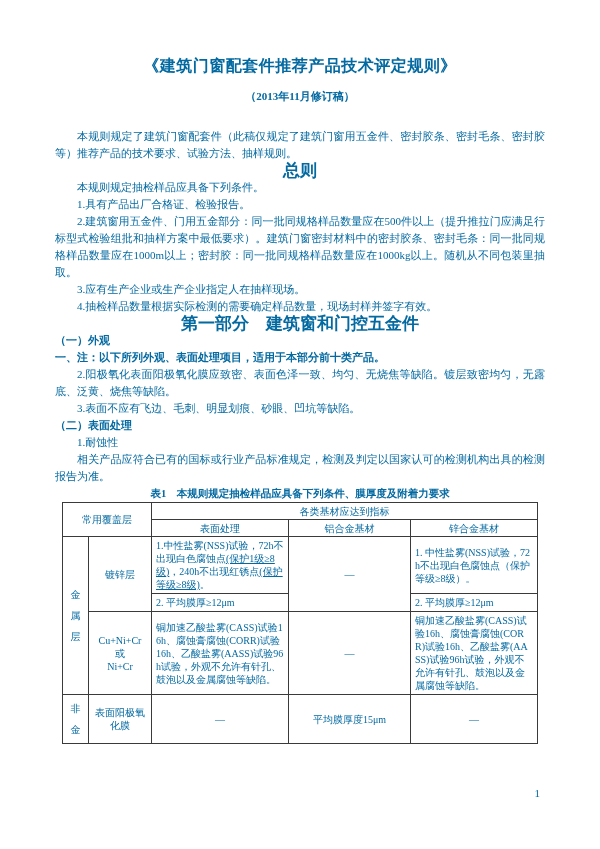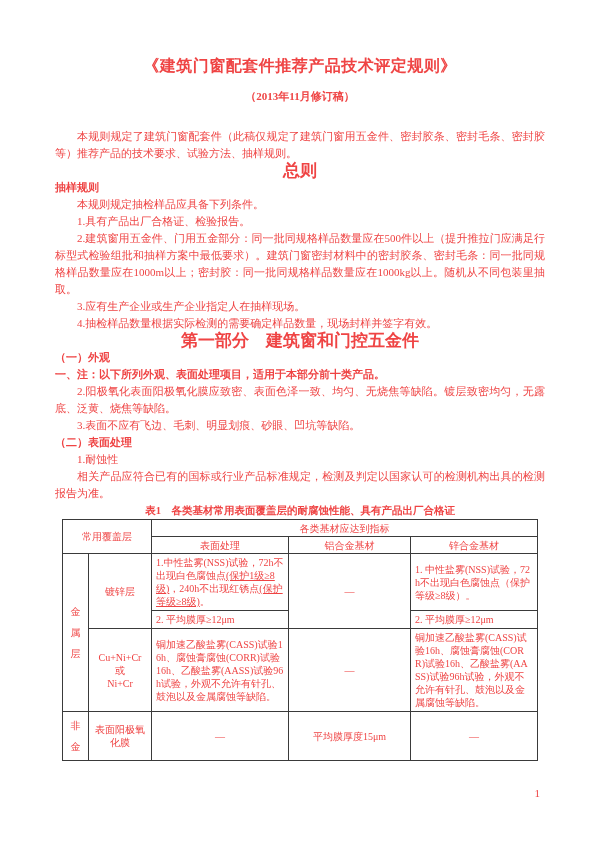--- a/index.html
+++ b/index.html
@@ -9,21 +9,21 @@
   }
   .page {
     position: relative;
     width: 600px;
     height: 849px;
     margin: 0;
     background: #ffffff;
     box-sizing: border-box;
     padding: 56px 55px 0 55px;
     font-family: "Liberation Serif", "DejaVu Serif", serif;
-    color: #ef4444;
+    color: #0369a1;
     overflow: hidden;
   }
   .title {
     margin: 0 0 12px 0;
     font-size: 16px;
     font-weight: bold;
     text-align: center;
     letter-spacing: 0.5px;
   }
   .subtitle {
@@ -108,39 +108,38 @@
 
 <div class="page">
 
   <h1 class="title">《建筑门窗配套件推荐产品技术评定规则》</h1>
   <div class="subtitle">（2013年11月修订稿）</div>
 
   <p class="para indent">本规则规定了建筑门窗配套件（此稿仅规定了建筑门窗用五金件、密封胶条、密封毛条、密封胶等）推荐产品的技术要求、试验方法、抽样规则。</p>
 
   <div class="center-heading">总则</div>
 
-  <div class="left-heading">抽样规则</div>
   <p class="para indent">本规则规定抽检样品应具备下列条件。</p>
   <p class="para indent">1.具有产品出厂合格证、检验报告。</p>
   <p class="para indent">2.建筑窗用五金件、门用五金部分：同一批同规格样品数量应在500件以上（提升推拉门应满足行标型式检验组批和抽样方案中最低要求）。建筑门窗密封材料中的密封胶条、密封毛条：同一批同规格样品数量应在1000m以上；密封胶：同一批同规格样品数量应在1000kg以上。随机从不同包装里抽取。</p>
   <p class="para indent">3.应有生产企业或生产企业指定人在抽样现场。</p>
   <p class="para indent">4.抽检样品数量根据实际检测的需要确定样品数量，现场封样并签字有效。</p>
 
   <div class="center-heading">第一部分　建筑窗和门控五金件</div>
   <div class="left-heading">（一）外观</div>
 
   <div class="left-heading">一、注：以下所列外观、表面处理项目，适用于本部分前十类产品。</div>
   <p class="para indent">2.阳极氧化表面阳极氧化膜应致密、表面色泽一致、均匀、无烧焦等缺陷。镀层致密均匀，无露底、泛黄、烧焦等缺陷。</p>
   <p class="para indent">3.表面不应有飞边、毛刺、明显划痕、砂眼、凹坑等缺陷。</p>
 
   <div class="left-heading">（二）表面处理</div>
   <p class="para indent">1.耐蚀性</p>
   <p class="para indent">相关产品应符合已有的国标或行业产品标准规定，检测及判定以国家认可的检测机构出具的检测报告为准。</p>
 
-  <div class="table-caption">表1　各类基材常用表面覆盖层的耐腐蚀性能、具有产品出厂合格证</div>
+  <div class="table-caption">表1　本规则规定抽检样品应具备下列条件、膜厚度及附着力要求</div>
 
   <table class="t1">
     <colgroup>
       <col style="width:26px">
       <col style="width:63px">
       <col style="width:137px">
       <col style="width:122px">
       <col style="width:127px">
     </colgroup>
     <tbody>

